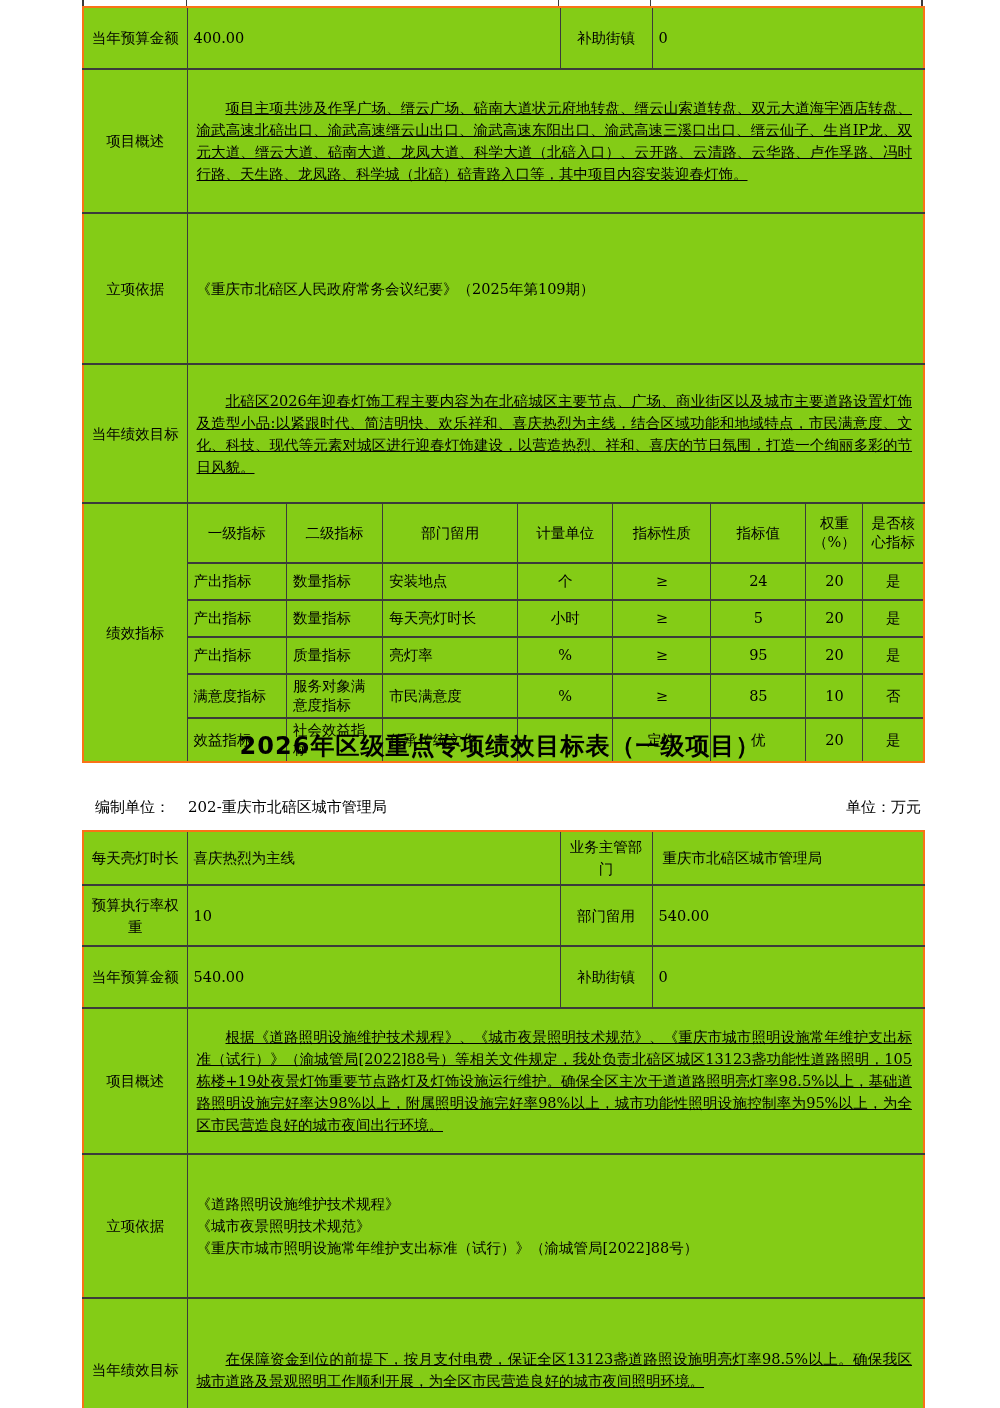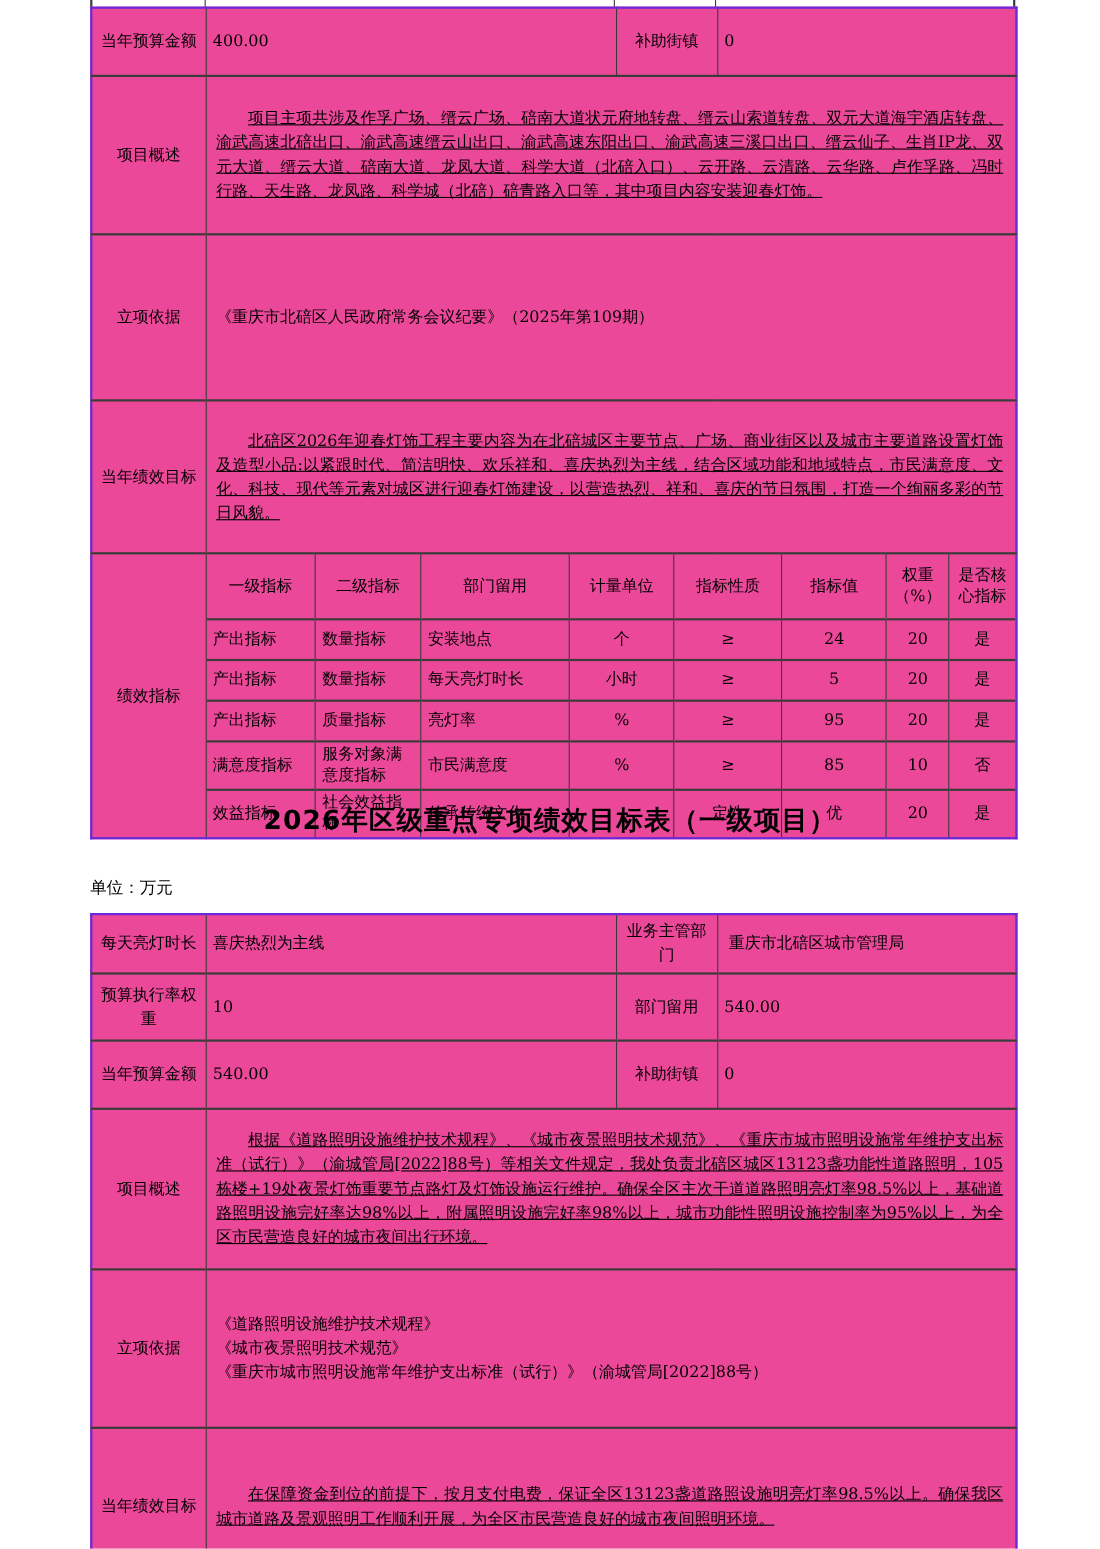--- a/index.html
+++ b/index.html
@@ -5,21 +5,21 @@
   html,body{margin:0;padding:0;background:#fff;}
   .sheet{
     position:relative;width:1000px;height:1408px;background:#ffffff;
     font-family:"DejaVu Serif","Liberation Serif",serif;color:#000;overflow:hidden;
   }
   
   .stub{position:absolute;top:0;height:7px;width:1px;background:#3b3b3b;}
   .stub.thick{width:2px;}
 
   table{border-collapse:collapse;table-layout:fixed;}
-  .main{position:absolute;left:82px;width:841px;border:2px solid #6d28d9;background:#ec4899;}
+  .main{position:absolute;left:82px;width:841px;border:2px solid #f97316;background:#84cc16;}
   .main > tbody > tr > td{
     border-left:1px solid #3b3b3b;border-top:2px solid #3b3b3b;
     vertical-align:middle;font-size:14.5px;line-height:22px;
   }
   .main > tbody > tr:first-child > td{border-top:none;}
   .label{ text-align:center;padding:2px 6px; }
   .center{ padding:2px 6px; }
   .leftv{ text-align:left;padding:2px 10px; }
   .para{ text-align:justify;padding:2px 11px 2px 9px;line-height:25px; }
   .ind{ text-indent:2em;text-decoration:underline; }
@@ -178,20 +178,23 @@
               </tr>
             </tbody>
           </table>
         </td>
       </tr>
     </tbody>
   </table>
 
   <div class="doc-title">2026年区级重点专项绩效目标表（一级项目）</div>
   <div class="meta">
+    <div class="lft">
+      <span>编制单位：</span><span class="val">202-重庆市北碚区城市管理局</span>
+    </div>
     <div class="rgt">单位：万元</div>
   </div>
 
   <table class="main" style="top:830px">
     <colgroup>
         <col style="width:104px">
         <col style="width:373px">
         <col style="width:92px">
         <col style="width:272px">
       </colgroup>

